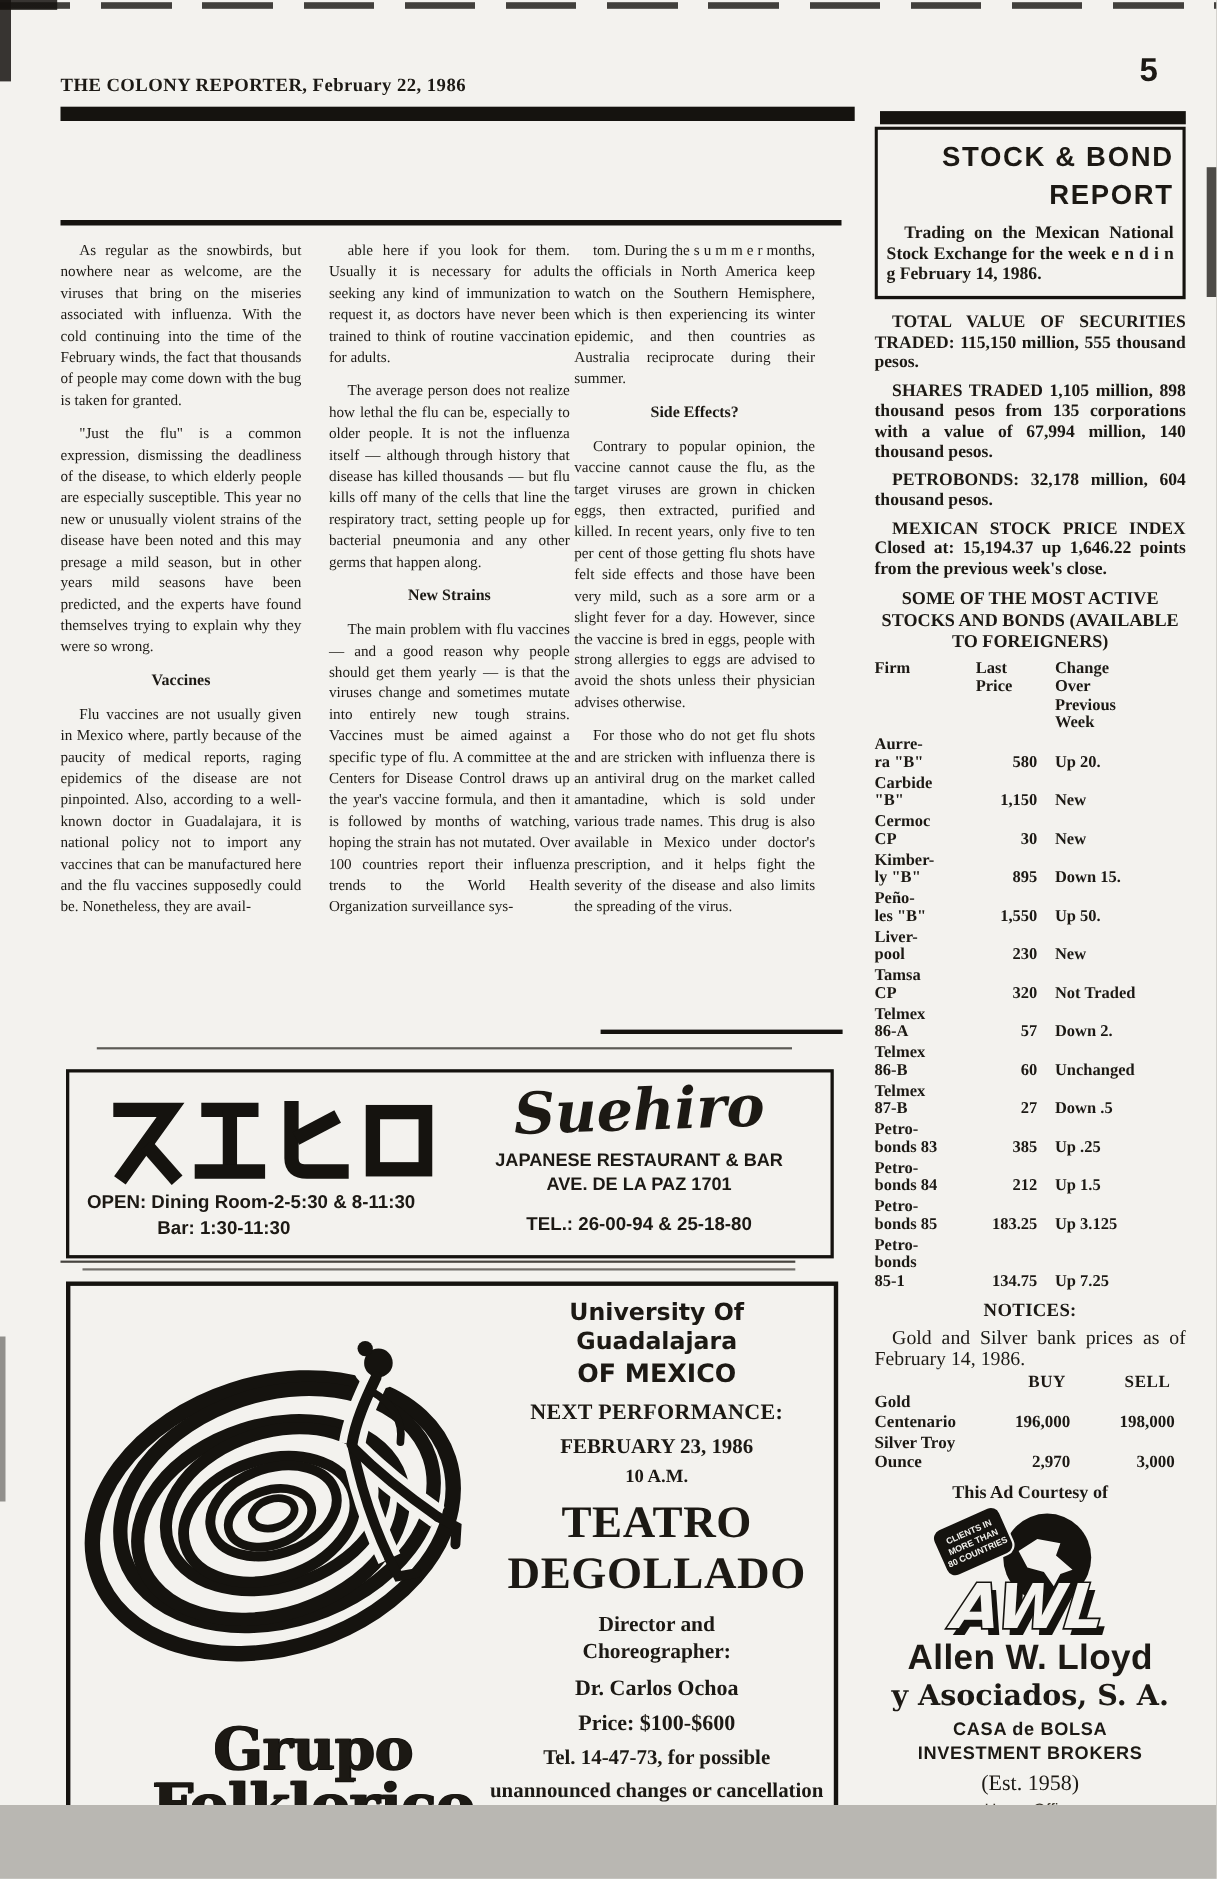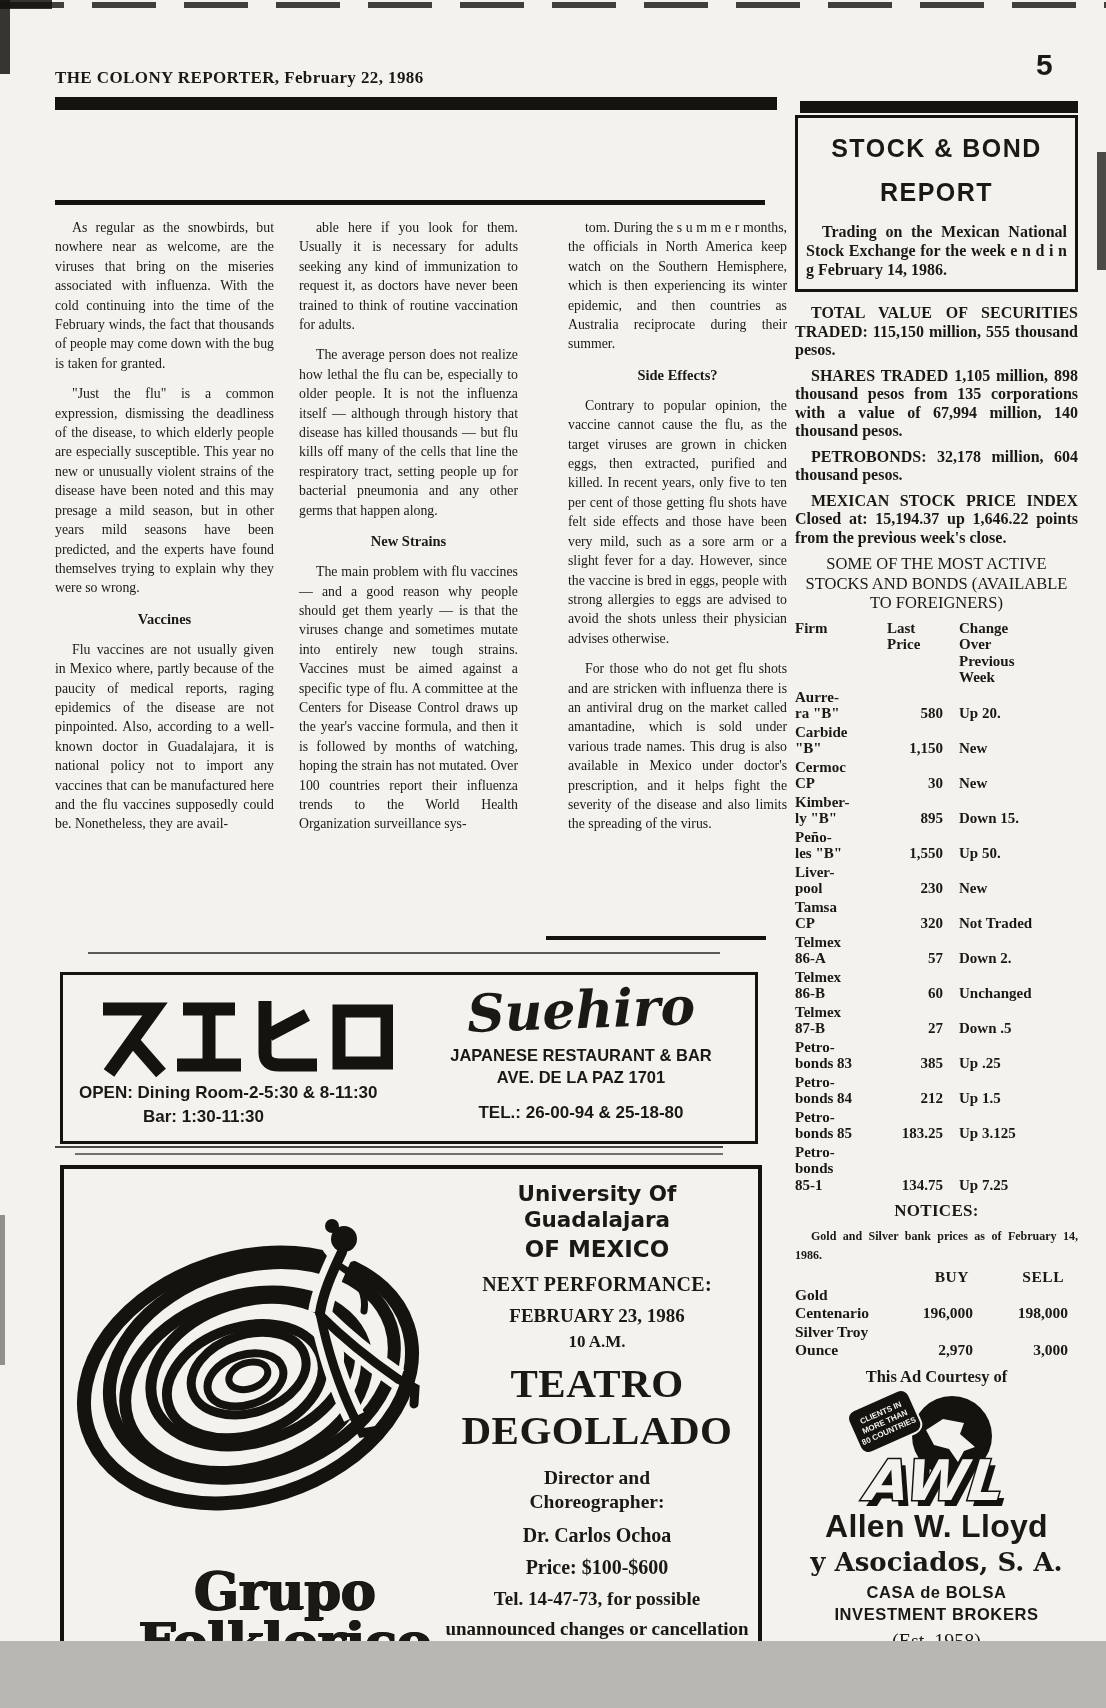--- a/index.html
+++ b/index.html
@@ -13,21 +13,21 @@
   
   .masthead-title{position:absolute;left:55px;top:68px;font-size:17px;font-weight:bold;letter-spacing:.4px;}
   .page-number{position:absolute;left:1036px;top:48px;font-size:30px;font-weight:bold;font-family:"Liberation Sans","DejaVu Sans",sans-serif;}
   .rule-a{position:absolute;left:55px;top:97px;width:722px;height:13px;background:#15130f;}
   .rule-b{position:absolute;left:800px;top:101px;width:278px;height:12px;background:#15130f;}
   
   .headline{position:absolute;left:55px;top:116px;width:690px;font-size:31px;line-height:40px;font-weight:bold;letter-spacing:.2px;}
   .headline-rule{position:absolute;left:55px;top:200px;width:710px;height:5px;background:#15130f;}
   
   .col{position:absolute;top:218px;width:219px;}
-  .col1{left:55px;} .col2{left:299px;} .col3{left:568px;}
+  .col1{left:55px;} .col2{left:299px;} .col3{left:522px;}
   .body-p{font-size:13.8px;line-height:19.4px;text-align:justify;text-indent:17px;margin:0 0 11px;}
   .subhead{text-align:center;font-weight:bold;font-size:14.5px;margin:13px 0 12px;}
   .col3-endrule{position:absolute;left:546px;top:936px;width:220px;height:4px;background:#15130f;}
   .article-endrule{position:absolute;left:88px;top:952px;width:632px;height:2px;background:#2a2722;opacity:.75;}
   
   .suehiro-box{position:absolute;left:60px;top:972px;width:692px;height:166px;border:3px solid #15130f;}
   .kat-svg{position:absolute;left:30px;top:16px;}
   .kat-svg path,.kat-svg rect{stroke:#15130f;fill:none;stroke-width:13;}
   .suehiro-open{position:absolute;left:16px;bottom:12px;font-family:"Liberation Sans","DejaVu Sans",sans-serif;font-weight:bold;font-size:17px;line-height:24px;}
   .suehiro-open .l2{margin-left:64px;}
@@ -51,32 +51,32 @@
   .f-time{font-weight:bold;font-size:17px;margin-top:5px;}
   .f-teatro{font-weight:bold;font-size:41px;line-height:47px;margin-top:8px;white-space:pre-line;letter-spacing:.5px;}
   .f-dir{font-weight:bold;font-size:19.5px;line-height:24px;margin-top:12px;white-space:pre-line;}
   .f-name{font-weight:bold;font-size:20px;margin-top:10px;}
   .f-price{font-weight:bold;font-size:20px;margin-top:9px;}
   .f-tel{font-weight:bold;font-size:19px;margin-top:9px;}
   .f-note{font-weight:bold;font-size:19px;line-height:23px;margin-top:7px;}
   
   .sidebar{position:absolute;left:795px;top:115px;width:283px;height:1592px;overflow:hidden;}
   .sb-box{border:3px solid #15130f;padding:4px 8px 10px;margin-bottom:12px;}
-  .sb-title{text-align:center;font-family:"Liberation Sans","DejaVu Sans",sans-serif;font-weight:bold;font-size:25px;line-height:44px;letter-spacing:1.5px;white-space:pre-line;margin:4px 0 8px;}
+  .sb-title{text-align:right;font-family:"Liberation Sans","DejaVu Sans",sans-serif;font-weight:bold;font-size:25px;line-height:34px;letter-spacing:1.5px;white-space:pre-line;margin:4px 0 8px;}
   .sb-intro{font-weight:bold;font-size:16px;line-height:19px;text-align:justify;text-indent:16px;}
   .sb-p{font-weight:bold;font-size:16px;line-height:18.5px;text-align:justify;text-indent:16px;margin:0 0 7px;}
-  .sb-active{text-align:center;font-weight:normal;font-size:16.5px;line-height:19.5px;margin:3px 0 7px;}
+  .sb-active{text-align:center;font-weight:bold;font-size:16.5px;line-height:19.5px;margin:3px 0 7px;}
   .sb-thead,.sb-row{display:grid;grid-template-columns:92px 70px 121px;font-weight:bold;font-size:15px;}
   .sb-thead{line-height:16.5px;margin-bottom:3px;}
   .sb-row{align-items:end;line-height:16.5px;margin-bottom:2px;}
   .cell-firm{white-space:pre-line;}
   .cell-price{text-align:right;padding-right:14px;}
   .cell-change{padding-left:2px;}
   .sb-notices{text-align:center;font-weight:bold;font-size:17px;margin:8px 0 6px;letter-spacing:.3px;}
-  .sb-gold-intro{font-weight:bold;font-size:12px;line-height:18.5px;text-align:justify;text-indent:16px;margin-bottom:4px;}
+  .sb-gold-intro{font-weight:normal;font-size:18px;line-height:18.5px;text-align:justify;text-indent:16px;margin-bottom:4px;}
   .sb-bs-head,.sb-gold-row{display:grid;grid-template-columns:104px 84px 95px;font-weight:bold;font-size:15.5px;}
   .sb-bs-head div{text-align:right;padding-right:14px;letter-spacing:.5px;}
   .sb-gold-row{align-items:end;line-height:17.5px;margin-bottom:2px;}
   .cell-item{white-space:pre-line;}
   .cell-buy,.cell-sell{text-align:right;padding-right:10px;}
   .sb-courtesy{text-align:center;font-weight:bold;font-size:16.5px;margin:9px 0 3px;}
   .sb-logo{display:block;margin:0 auto;}
   .sb-allen{text-align:center;font-family:"Liberation Sans","DejaVu Sans",sans-serif;font-weight:bold;font-size:32px;letter-spacing:.3px;margin-top:-4px;}
   .sb-script{text-align:center;font-family:"DejaVu Serif","Liberation Serif",serif;font-weight:bold;font-size:26px;margin-top:2px;}
   .sb-casa{text-align:center;font-family:"Liberation Sans","DejaVu Sans",sans-serif;font-weight:bold;font-size:16.5px;letter-spacing:.6px;margin-top:6px;}

